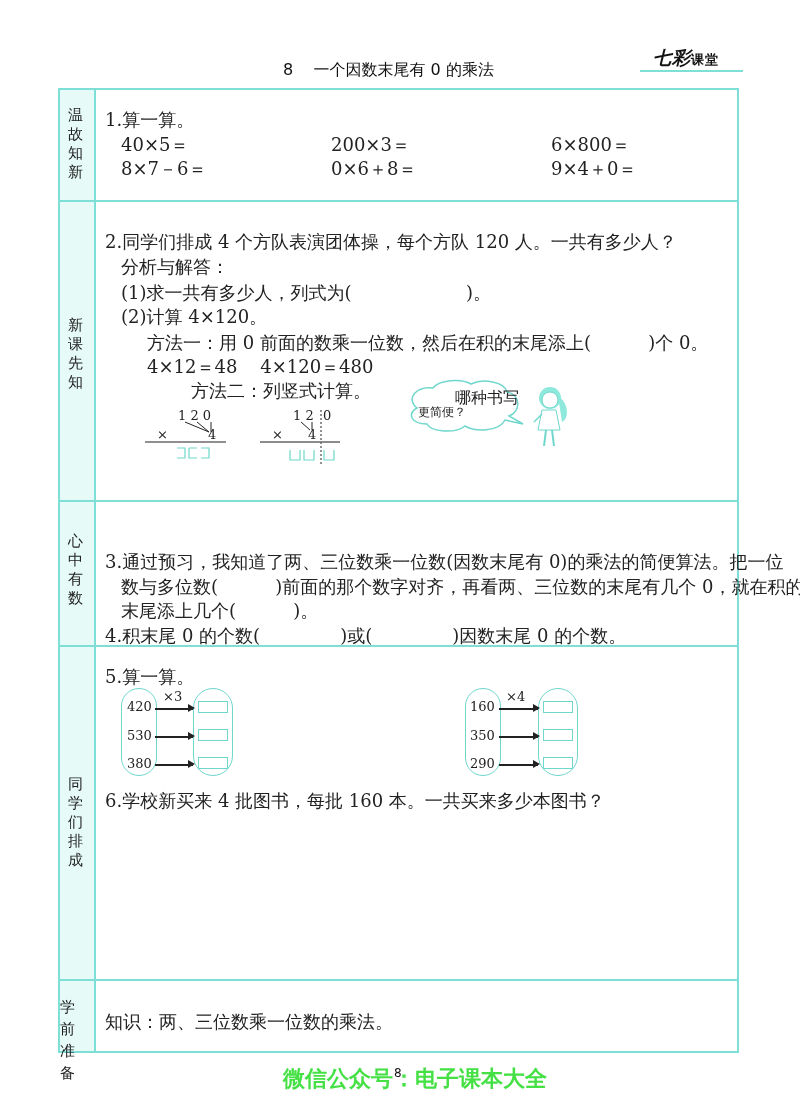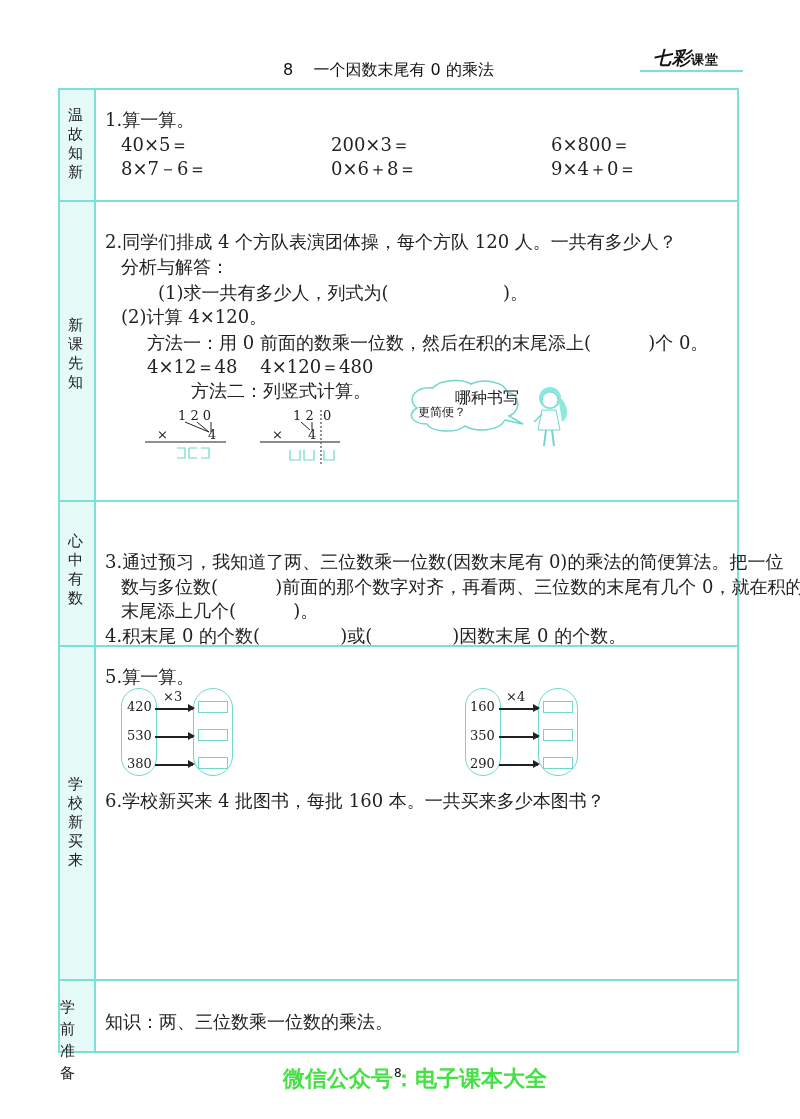--- a/index.html
+++ b/index.html
@@ -33,34 +33,34 @@
 <div class="abs leftcol"></div>
 <div class="abs frame"></div>
 <div class="abs hdiv" style="top:200px"></div>
 <div class="abs hdiv" style="top:500px"></div>
 <div class="abs hdiv" style="top:645px"></div>
 <div class="abs hdiv" style="top:979px"></div>
 
 <div class="abs vlabel" style="top:106px; width:29px; word-break:break-all; padding:0 10px; box-sizing:border-box;">温故知新</div>
 <div class="abs vlabel" style="top:316px; word-break:break-all; padding:0 10px; box-sizing:border-box;">新课先知</div>
 <div class="abs vlabel" style="top:532px; word-break:break-all; padding:0 10px; box-sizing:border-box;">心中有数</div>
-<div class="abs vlabel" style="top:775px; word-break:break-all; padding:0 10px; box-sizing:border-box;">学校新买来</div>
+<div class="abs vlabel" style="top:775px; word-break:break-all; padding:0 10px; box-sizing:border-box;">同学们排成</div>
 <div class="abs vlabel" style="top:996px; word-break:break-all; padding:0 2px; box-sizing:border-box; line-height:22px;">学前准备</div>
 
 <div class="abs t" style="left:105px; top:111px;">1.算一算。</div>
 <div class="abs t" style="left:121px; top:136px;">40×5＝</div>
 <div class="abs t" style="left:331px; top:136px;">200×3＝</div>
 <div class="abs t" style="left:551px; top:136px;">6×800＝</div>
 <div class="abs t" style="left:121px; top:160px;">8×7－6＝</div>
 <div class="abs t" style="left:331px; top:160px;">0×6＋8＝</div>
 <div class="abs t" style="left:551px; top:160px;">9×4＋0＝</div>
 
 <div class="abs t" style="left:105px; top:233px;">2.同学们排成 4 个方队表演团体操，每个方队 120 人。一共有多少人？</div>
 <div class="abs t" style="left:121px; top:258px;">分析与解答：</div>
-<div class="abs t" style="left:121px; top:284px;margin-left:37px;">(1)求一共有多少人，列式为(                    )。</div>
+<div class="abs t" style="left:121px; top:284px;">(1)求一共有多少人，列式为(                    )。</div>
 <div class="abs t" style="left:121px; top:308px;">(2)计算 4×120。</div>
 <div class="abs t" style="left:147px; top:334px;">方法一：用 0 前面的数乘一位数，然后在积的末尾添上(          )个 0。</div>
 <div class="abs t" style="left:147px; top:358px;">4×12＝48    4×120＝480</div>
 <div class="abs t" style="left:147px; top:382px;margin-left:44px;">方法二：列竖式计算。</div>
 
 <div class="abs" style="left:145px; top:408px; width:90px; height:60px;">
   <div class="abs num" style="left:33px; top:0px; font-size:13px; letter-spacing:0px;">1 2 0</div>
   <div class="abs num" style="left:12px; top:19px;">×</div>
   <div class="abs num" style="left:63px; top:19px;">4</div>
   <svg class="abs" style="left:0; top:0;" width="90" height="60">

